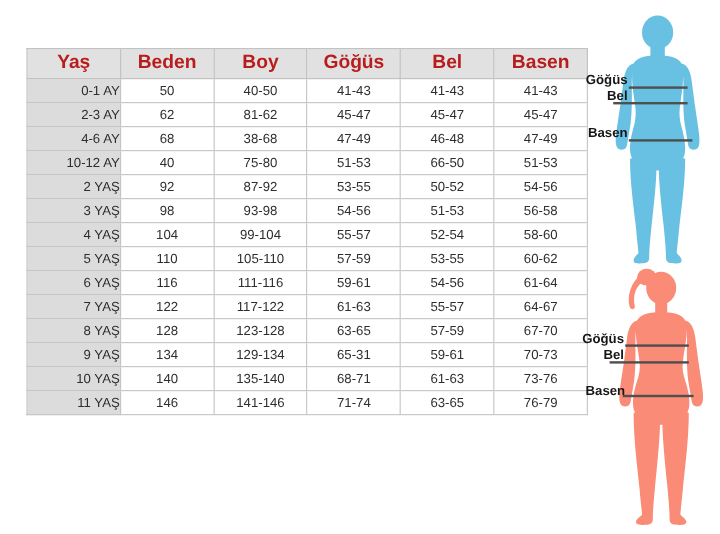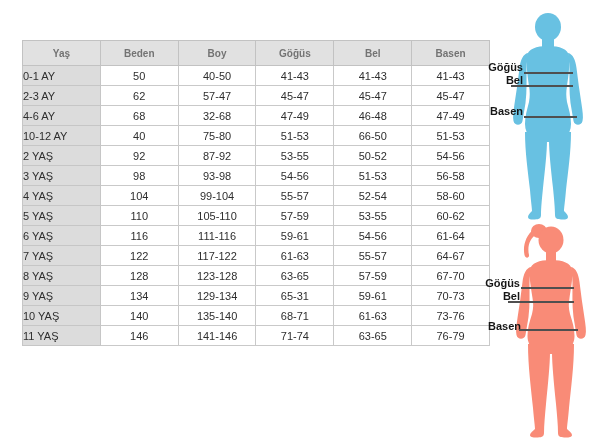--- a/index.html
+++ b/index.html
@@ -7,27 +7,27 @@
     position:relative; width:600px; height:445px; background:#ffffff;
     font-family:"Liberation Sans", sans-serif; overflow:hidden;
   }
   
   table.size-table {
     position:absolute; left:22px; top:40px; width:468px;
     border-collapse:collapse; table-layout:fixed;
     border:1px solid #aaaaaa;
   }
   table.size-table thead th {
-    height:24px; background:#e1e1e1; font-size:10px; font-weight:bold;
-    color:#737373; border:1px solid #c2c2c2; text-align:center; padding:0;
+    height:24px; background:#e1e1e1; font-size:16px; font-weight:bold;
+    color:#b91c1c; border:1px solid #c2c2c2; text-align:center; padding:0;
   }
   table.size-table tbody th.age {
     height:19px; background:#dcdcdc; font-size:11px; font-weight:normal;
     color:#2e2e2e; border:1px solid #c6c6c6; border-top-color:#eaeaea;
-    text-align:left; padding:0;
+    text-align:right; padding:0;
   }
   table.size-table tbody td {
     height:19px; background:#ffffff; font-size:11px; color:#2e2e2e;
     border:1px solid #c9c9c9; border-top-color:#e3e3e3;
     text-align:center; padding:0;
   }
   
   .fig { position:absolute; }
   .fig-boy  { left:503px; top:12px; }
   .fig-girl { left:506px; top:222px; }
@@ -58,29 +58,29 @@
           <th class="age">0-1 AY</th>
           <td>50</td>
           <td>40-50</td>
           <td>41-43</td>
           <td>41-43</td>
           <td>41-43</td>
         </tr>
         <tr>
           <th class="age">2-3 AY</th>
           <td>62</td>
-          <td>57-47</td>
+          <td>81-62</td>
           <td>45-47</td>
           <td>45-47</td>
           <td>45-47</td>
         </tr>
         <tr>
           <th class="age">4-6 AY</th>
           <td>68</td>
-          <td>32-68</td>
+          <td>38-68</td>
           <td>47-49</td>
           <td>46-48</td>
           <td>47-49</td>
         </tr>
         <tr>
           <th class="age">10-12 AY</th>
           <td>40</td>
           <td>75-80</td>
           <td>51-53</td>
           <td>66-50</td>

